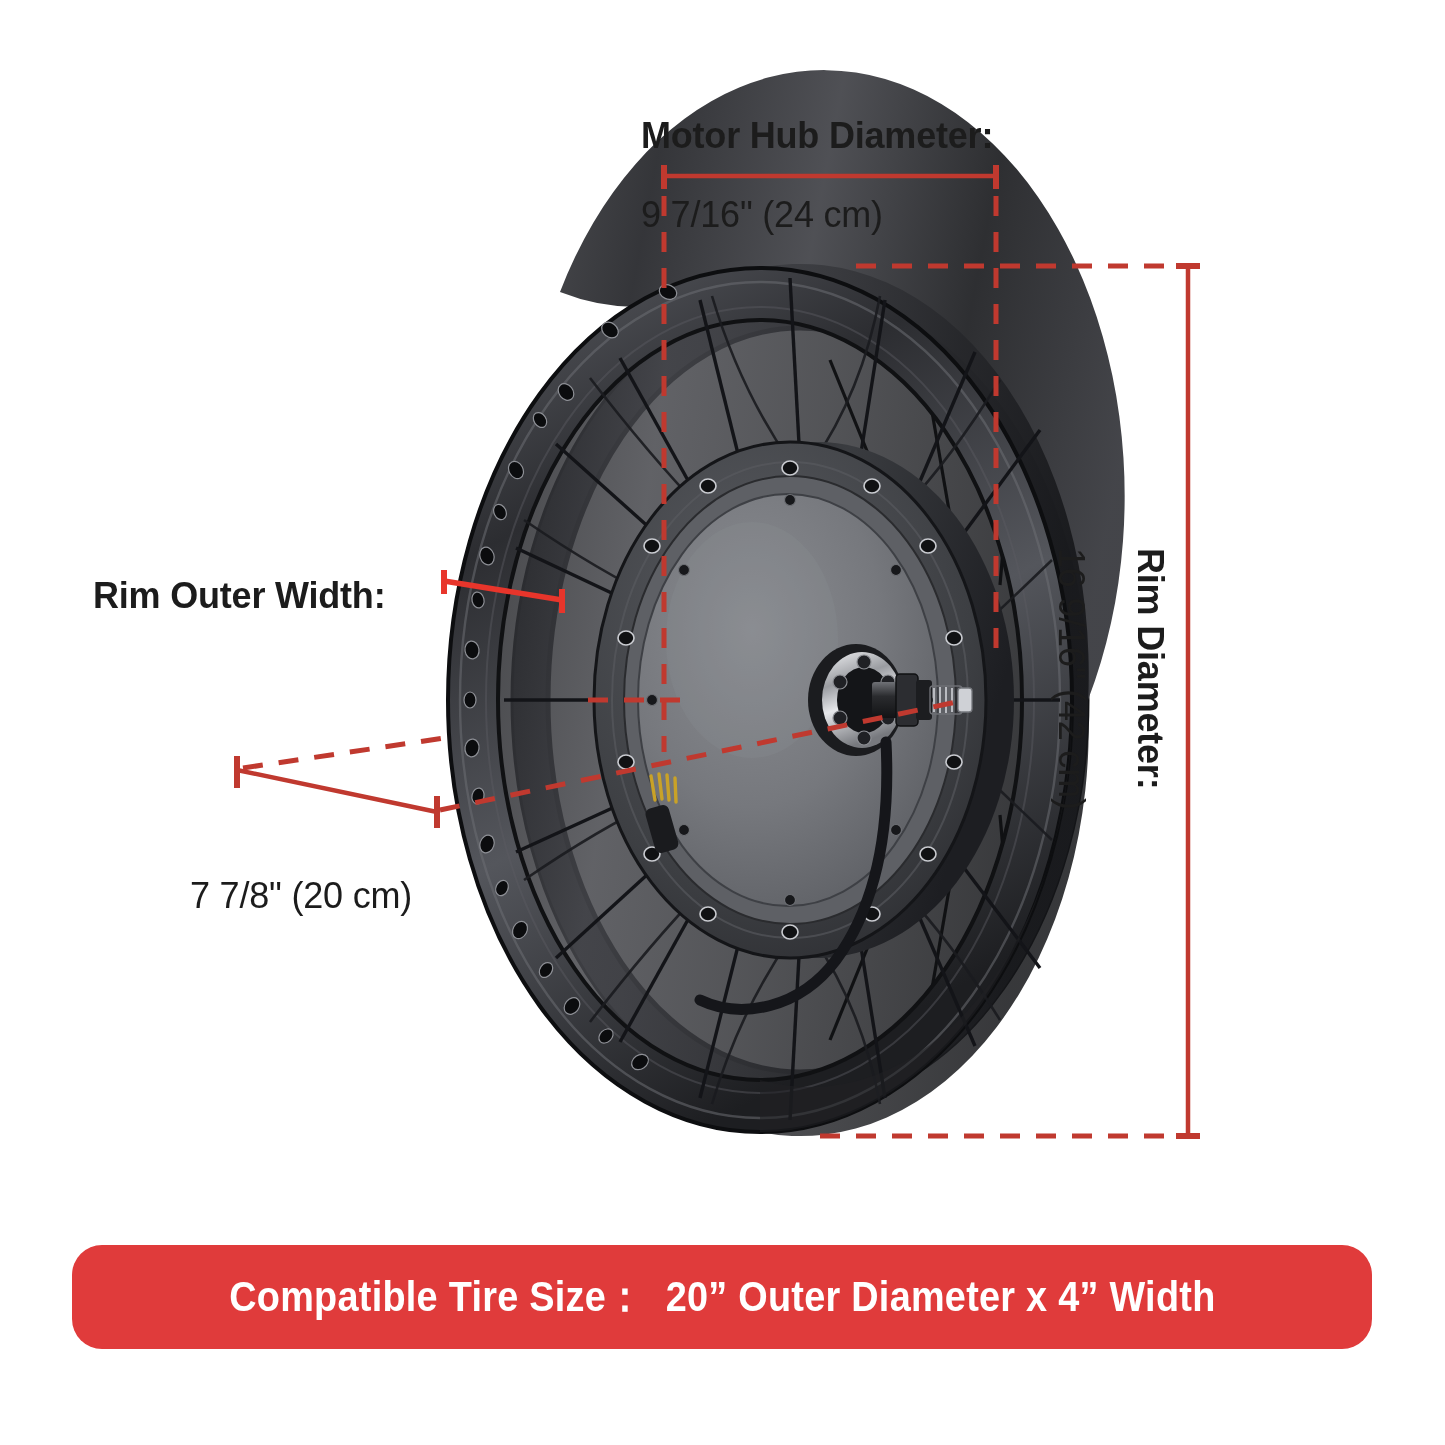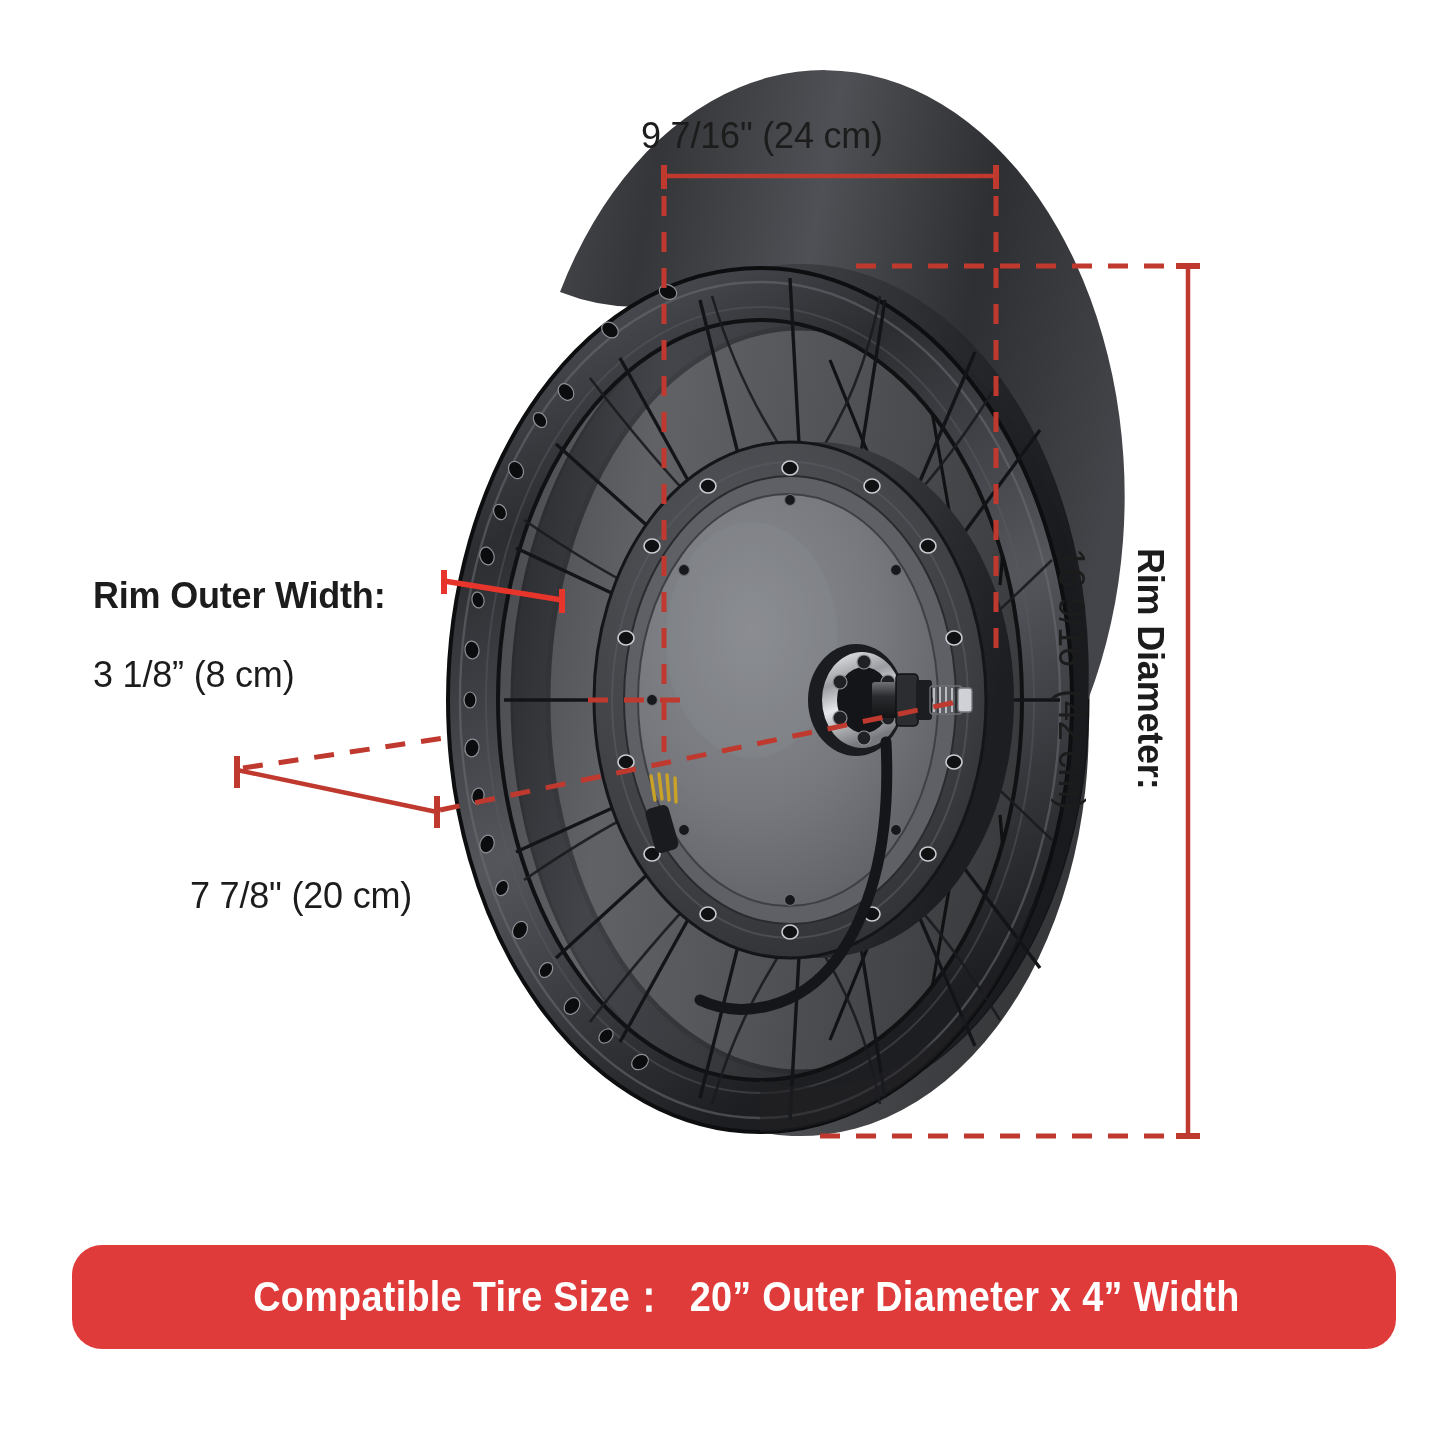--- a/index.html
+++ b/index.html
@@ -358,34 +358,34 @@
         <line x1="437" y1="796" x2="437" y2="828" stroke-width="6"></line>
       </g>
 
       <line x1="243" y1="768" x2="444" y2="738" stroke-width="5" stroke-dasharray="20 16"></line>
       <line x1="440" y1="810" x2="966" y2="700" stroke-width="5" stroke-dasharray="20 16"></line>
       <line x1="588" y1="700" x2="684" y2="700" stroke-width="5" stroke-dasharray="20 16"></line>
     </g>
   </svg>
 
   <div class="ann" id="ann-motor-hub">
+    <span class="ttl">Motor Hub Diameter:</span>
     <span class="val">9 7/16" (24 cm)</span>
   </div>
 
   <div class="ann" id="ann-rim-width">
     <span class="ttl">Rim Outer Width:</span>
-    <span class="val">3 1/8” (8 cm)</span>
   </div>
 
   <div class="ann" id="ann-axial">
     <span class="val">7 7/8" (20 cm)</span>
   </div>
 
   <div class="ann" id="ann-rim-dia">
     <span class="ttl">Rim Diameter:</span>
     <span class="val">16 9/16" (42 cm)</span>
   </div>
 
-  <div id="banner" style="background: rgb(224, 59, 59); color: rgb(255, 255, 255); padding-left: 24px;">
+  <div id="banner" style="background: rgb(224, 59, 59); color: rgb(255, 255, 255);">
     <span id="banner-text">Compatible Tire Size：  20” Outer Diameter x 4” Width</span>
   </div>
 
 </div>
 
 </body></html>

